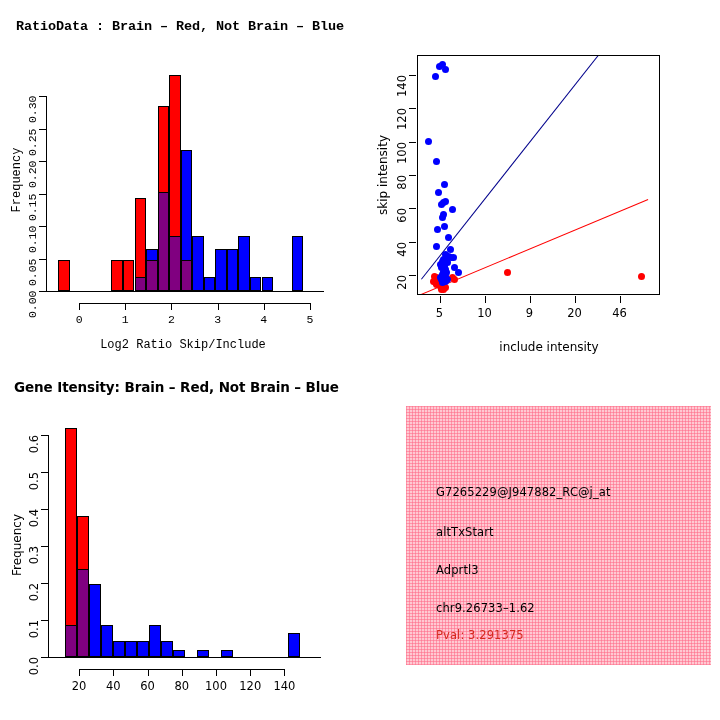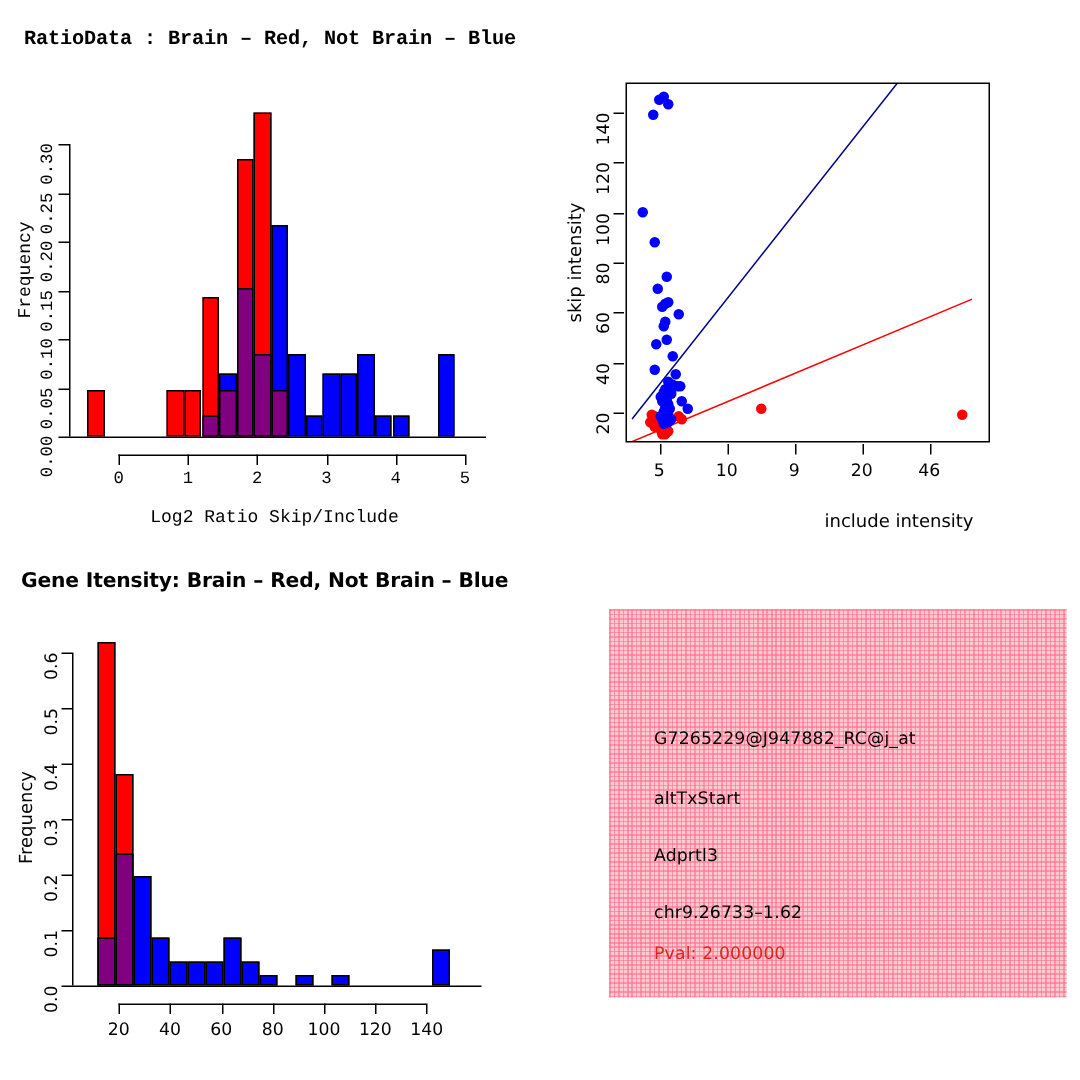--- a/index.html
+++ b/index.html
@@ -293,21 +293,21 @@
         <div class="ticklabel" style="left: 104.5px; top: 306px; width: 40px; text-align: center;">10</div>
         <div class="tick tick-v" style="left: 169.5px; top: 296px;"></div>
         <div class="ticklabel" style="left: 149.5px; top: 306px; width: 40px; text-align: center;">9</div>
         <div class="tick tick-v" style="left: 214.5px; top: 296px;"></div>
         <div class="ticklabel" style="left: 194.5px; top: 306px; width: 40px; text-align: center;">20</div>
         <div class="tick tick-v" style="left: 259.5px; top: 296px;"></div>
         <div class="ticklabel" style="left: 239.5px; top: 306px; width: 40px; text-align: center;">46</div>
       </div>
 
     <div class="axis-title axis-title-y" id="scatter-ylab" style="left: -27px; top: 168px; width: 100px; text-align: center;">skip intensity</div>
-    <div class="axis-title" id="scatter-xlab" style="left: 89px; top: 340px; width: 200px; text-align: right;">include intensity</div>
+    <div class="axis-title" id="scatter-xlab" style="left: 89px; top: 340px; width: 200px;">include intensity</div>
   </div>
 
   <div class="panel" id="panel-gene">
     <div class="panel-title">Gene Itensity: Brain – Red, Not Brain – Blue</div>
 
     <div class="plotarea" id="gene-plot" style="left: 0px; top: 0px; width: 360px; height: 360px;">
         <div class="axis-line" style="left: 48px; top: 75.3871px; width: 1px; height: 221.613px;"></div>
         <div class="tick tick-h" style="left: 41px; top: 297px;"></div>
         <div class="ticklabel ticklabel-y" style="left: 4px; top: 290px; width: 30px;">0.0</div>
         <div class="tick tick-h" style="left: 41px; top: 260.065px;"></div>
@@ -357,16 +357,16 @@
 
     <div class="axis-title axis-title-y" id="gene-ylab" style="left: -33px; top: 178px; width: 100px; text-align: center;">Frequency</div>
   </div>
 
   <div class="panel" id="panel-info">
     <div id="info-bg"></div>
     <div class="info-line" id="info-0" style="left:76px; top:125px;">G7265229@J947882_RC@j_at</div>
     <div class="info-line" id="info-1" style="left:76px; top:165px;">altTxStart</div>
     <div class="info-line" id="info-2" style="left:76px; top:203px;">Adprtl3</div>
     <div class="info-line" id="info-3" style="left:76px; top:241px;">chr9.26733–1.62</div>
-    <div class="info-line pval" id="info-4" style="left:76px; top:268px;">Pval: 2.000000</div>
+    <div class="info-line pval" id="info-4" style="left:76px; top:268px;">Pval: 3.291375</div>
   </div>
 
 </div>
 
 </body></html>

